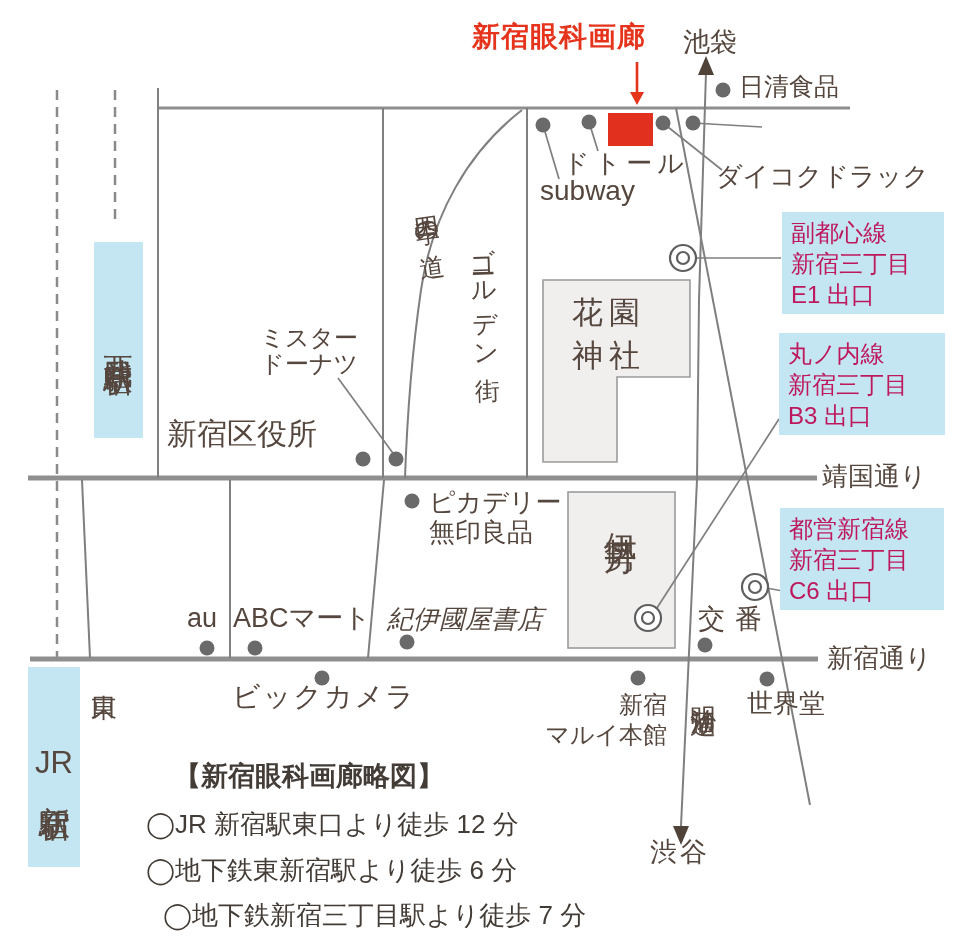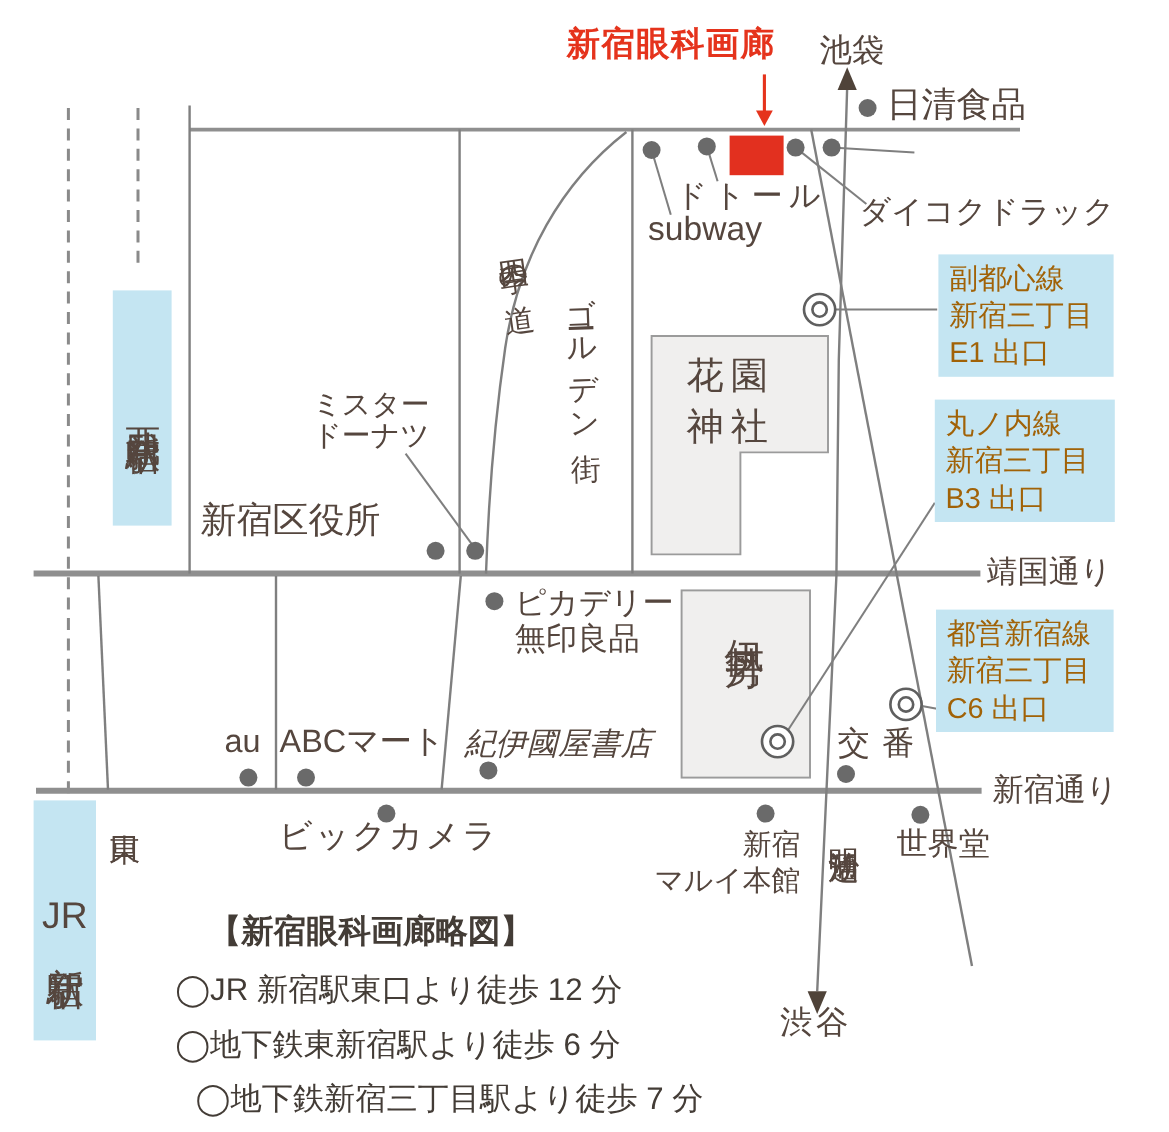--- a/index.html
+++ b/index.html
@@ -5,21 +5,21 @@
   html,body{margin:0;padding:0;background:#ffffff;}
   .canvas{
     position:relative;width:974px;height:943px;background:#ffffff;overflow:hidden;
     font-family:"Liberation Sans","DejaVu Sans",sans-serif;
     color:#55463e;
   }
   .canvas svg{position:absolute;left:0;top:0;}
   .lbl{position:absolute;white-space:nowrap;line-height:1.1;}
   .vt{writing-mode:vertical-rl;text-orientation:upright;}
   .bluebox{position:absolute;background:#c4e5f2;}
-  .exitbox{padding:5px 2px 4px 9px;font-size:24px;line-height:31px;color:#a16207;}
+  .exitbox{padding:5px 18px 4px 9px;font-size:24px;line-height:31px;color:#be185d;}
   .stationbox{display:flex;flex-direction:column;align-items:center;justify-content:center;color:#55463e;}
   .legend-title{font-size:27px;font-weight:bold;color:#433c36;margin-left:28px;}
   .legend-item{font-size:26px;color:#433c36;}
   .red{color:#e5331c;}
 </style>
 </head>
 <body>
 
 <div class="canvas">
 
@@ -87,21 +87,21 @@
     <line x1="637" y1="62" x2="637" y2="93" stroke="#e5331c" stroke-width="2.6"></line>
     <polygon points="637,105 630,92 644,92" fill="#e5331c"></polygon>
     <rect x="608" y="113" width="45" height="33" fill="#e2301f"></rect>
   </svg>
 
   <div class="lbl red" style="left:448px;top:22px;font-size:28px;font-weight:600;letter-spacing:1px;margin-left:24px;">新宿眼科画廊</div>
 
   <div class="lbl" style="left:683px;top:28px;font-size:27px;">池袋</div>
   <div class="lbl" style="left:650px;top:838px;font-size:27px;letter-spacing:3px;">渋谷</div>
 
-  <div class="lbl" style="left:739px;top:73px;font-size:29px;">日清食品</div>
+  <div class="lbl" style="left:739px;top:73px;font-size:25px;">日清食品</div>
   <div class="lbl" style="left:563px;top:149px;font-size:26px;letter-spacing:5px;">ドトール</div>
   <div class="lbl" style="left:540px;top:176px;font-size:28px;">subway</div>
   <div class="lbl" style="left:716px;top:162px;font-size:26px;">ダイコクドラック</div>
 
   <div class="lbl vt" style="left:411px;top:198px;font-size:25px;letter-spacing:3px;transform:rotate(-8deg);">四季の道</div>
   <div class="lbl vt" style="left:470px;top:230px;font-size:25px;letter-spacing:3px;transform:rotate(-2deg);">ゴールデン街</div>
   <div class="lbl" style="left:822px;top:462px;font-size:26px;">靖国通り</div>
   <div class="lbl" style="left:827px;top:644px;font-size:26px;">新宿通り</div>
   <div class="lbl vt" style="left:689px;top:686px;font-size:26px;letter-spacing:2px;">明治通り</div>
 

